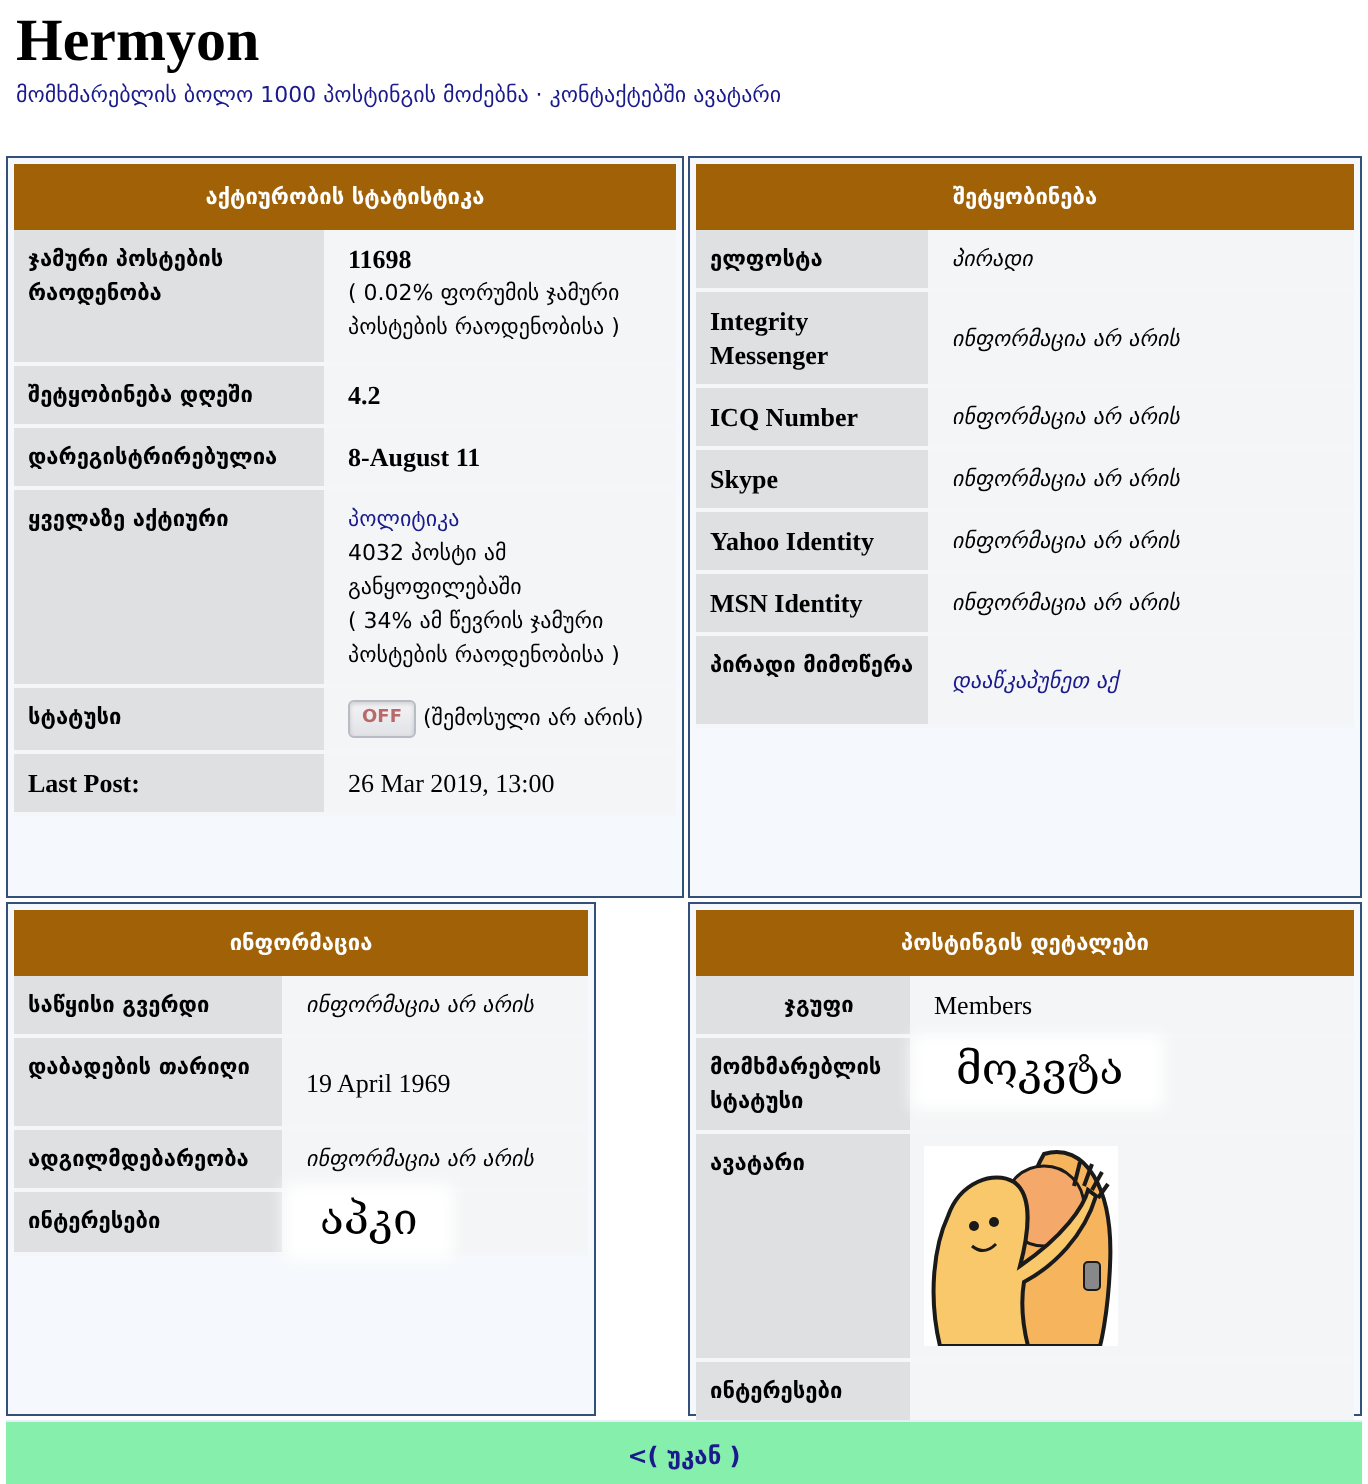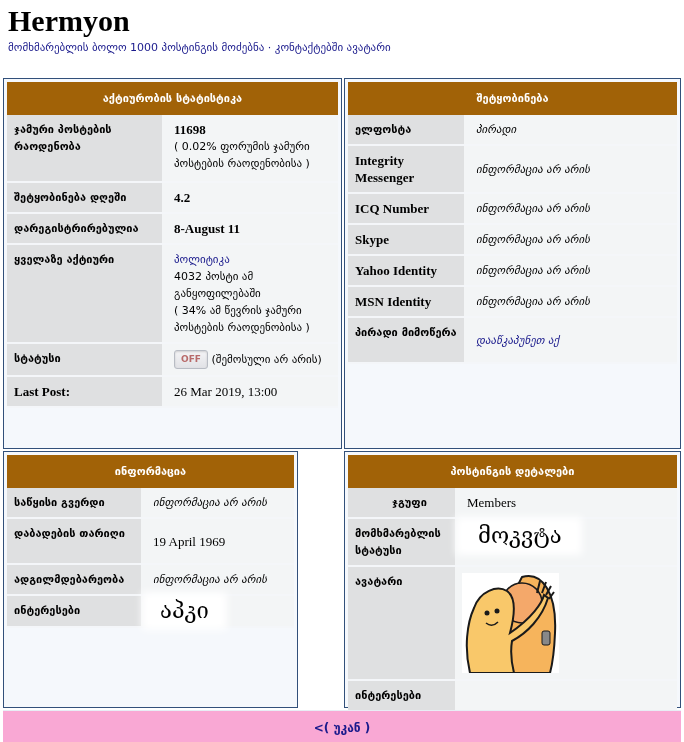--- a/index.html
+++ b/index.html
@@ -15,21 +15,21 @@
   td.lbl { background: #dfe0e1; font-family: "DejaVu Sans", sans-serif; font-weight: bold; font-size: 11px; padding: 6px 6px 6px 7px; border-bottom: 2px solid #f4f6f9; }
   td.val { background: #f3f5f6; padding: 6px 12px; border-bottom: 2px solid #f4f6f9; font-family: "Liberation Serif", serif; font-size: 13px; }
   td.val.geo { font-family: "DejaVu Sans", sans-serif; font-size: 11px; }
   td.val.it { font-family: "DejaVu Sans", sans-serif; font-style: italic; font-size: 11px; }
   td.mid { vertical-align: middle; }
   .blue { color: #1a1a8c; }
   .bold { font-weight: bold; }
   .offbtn { display: inline-block; width: 34px; height: 19px; border: 1px solid #b8bcc4; border-radius: 3px; background: linear-gradient(#f4f4f6,#e1e2e6); color: #b86a6a; font-family: "DejaVu Sans", sans-serif; font-size: 9px; font-weight: bold; text-align: center; line-height: 17px; vertical-align: middle; box-shadow: inset 0 1px 2px rgba(0,0,0,0.15); }
   .big-geo { font-family: "DejaVu Serif", serif; font-size: 22px; line-height: 26px; background: #ffffff; padding: 0 12px; box-shadow: 0 0 8px 6px #ffffff; display: inline-block; }
   .avatar { width: 97px; height: 100px; background: #fff; position: relative; overflow: hidden; }
-  .back-bar { position: absolute; left: 3px; top: 710px; width: 678px; height: 32px; background: #f9a8d4; border-top: 1px solid #e8eef5; text-align: center; line-height: 34px; font-family: "DejaVu Sans", sans-serif; font-size: 12px; font-weight: bold; color: #1a1a8c; }
+  .back-bar { position: absolute; left: 3px; top: 710px; width: 678px; height: 32px; background: #86efac; border-top: 1px solid #e8eef5; text-align: center; line-height: 34px; font-family: "DejaVu Sans", sans-serif; font-size: 12px; font-weight: bold; color: #1a1a8c; }
   .back-bar a { color: #1a1a8c; text-decoration: none; }
 </style>
 </head>
 <body>
 
 <div class="title">Hermyon</div>
 <div class="subtitle">
   <a href="#">მომხმარებლის ბოლო 1000 პოსტინგის მოძებნა</a><span> · </span><a href="#">კონტაქტებში ავატარი</a>
 </div>
 

